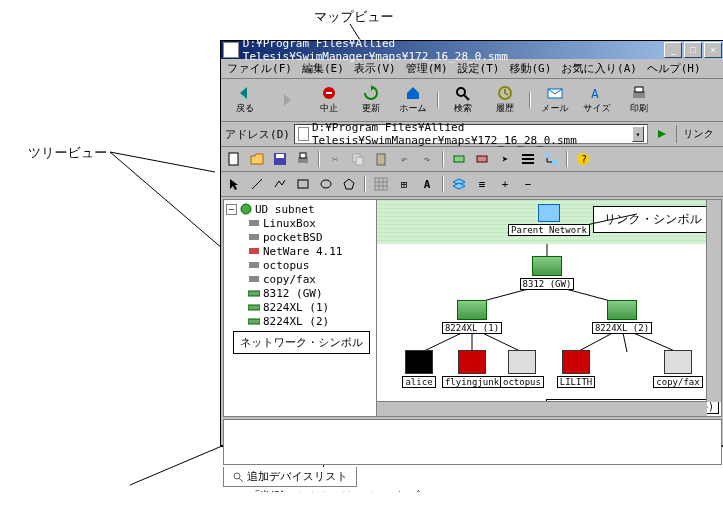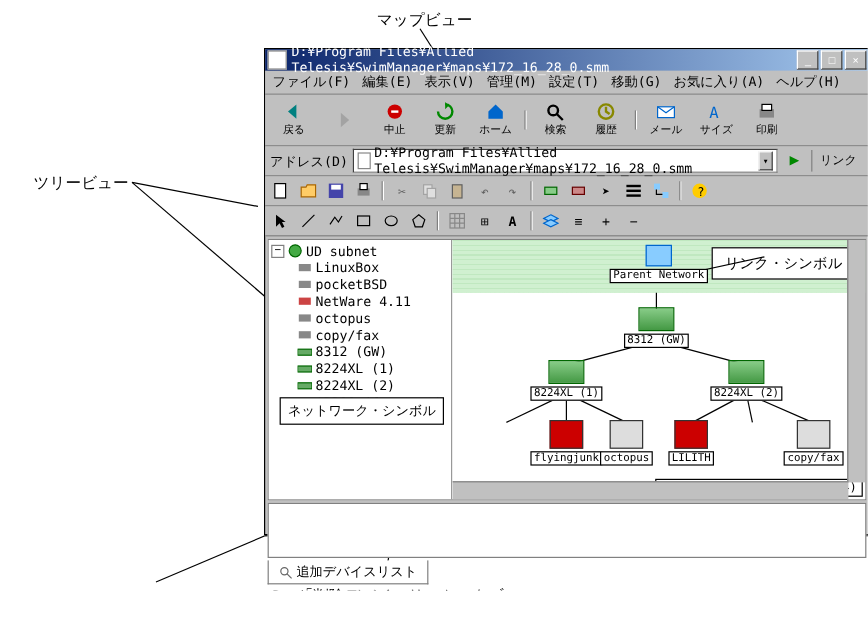--- a/index.html
+++ b/index.html
@@ -392,20 +392,24 @@
           </div>
       <div class="node" style="left:67px;top:100px">
             <span class="dev"></span>
             <span class="lbl">8224XL (1)</span>
           </div>
       <div class="node" style="left:217px;top:100px">
             <span class="dev"></span>
             <span class="lbl">8224XL (2)</span>
           </div>
 
+      <div class="node" style="left:17px;top:150px;width:50px">
+            <span class="pc" style="background:#000"></span>
+            <span class="lbl">alice</span>
+          </div>
       <div class="node" style="left:68px;top:150px;width:54px">
             <span class="pc" style="background:#c00"></span>
             <span class="lbl">flyingjunk</span>
           </div>
       <div class="node" style="left:122px;top:150px;width:46px">
             <span class="pc"></span>
             <span class="lbl">octopus</span>
           </div>
       <div class="node" style="left:176px;top:150px;width:46px">
             <span class="pc" style="background:#c00"></span>

